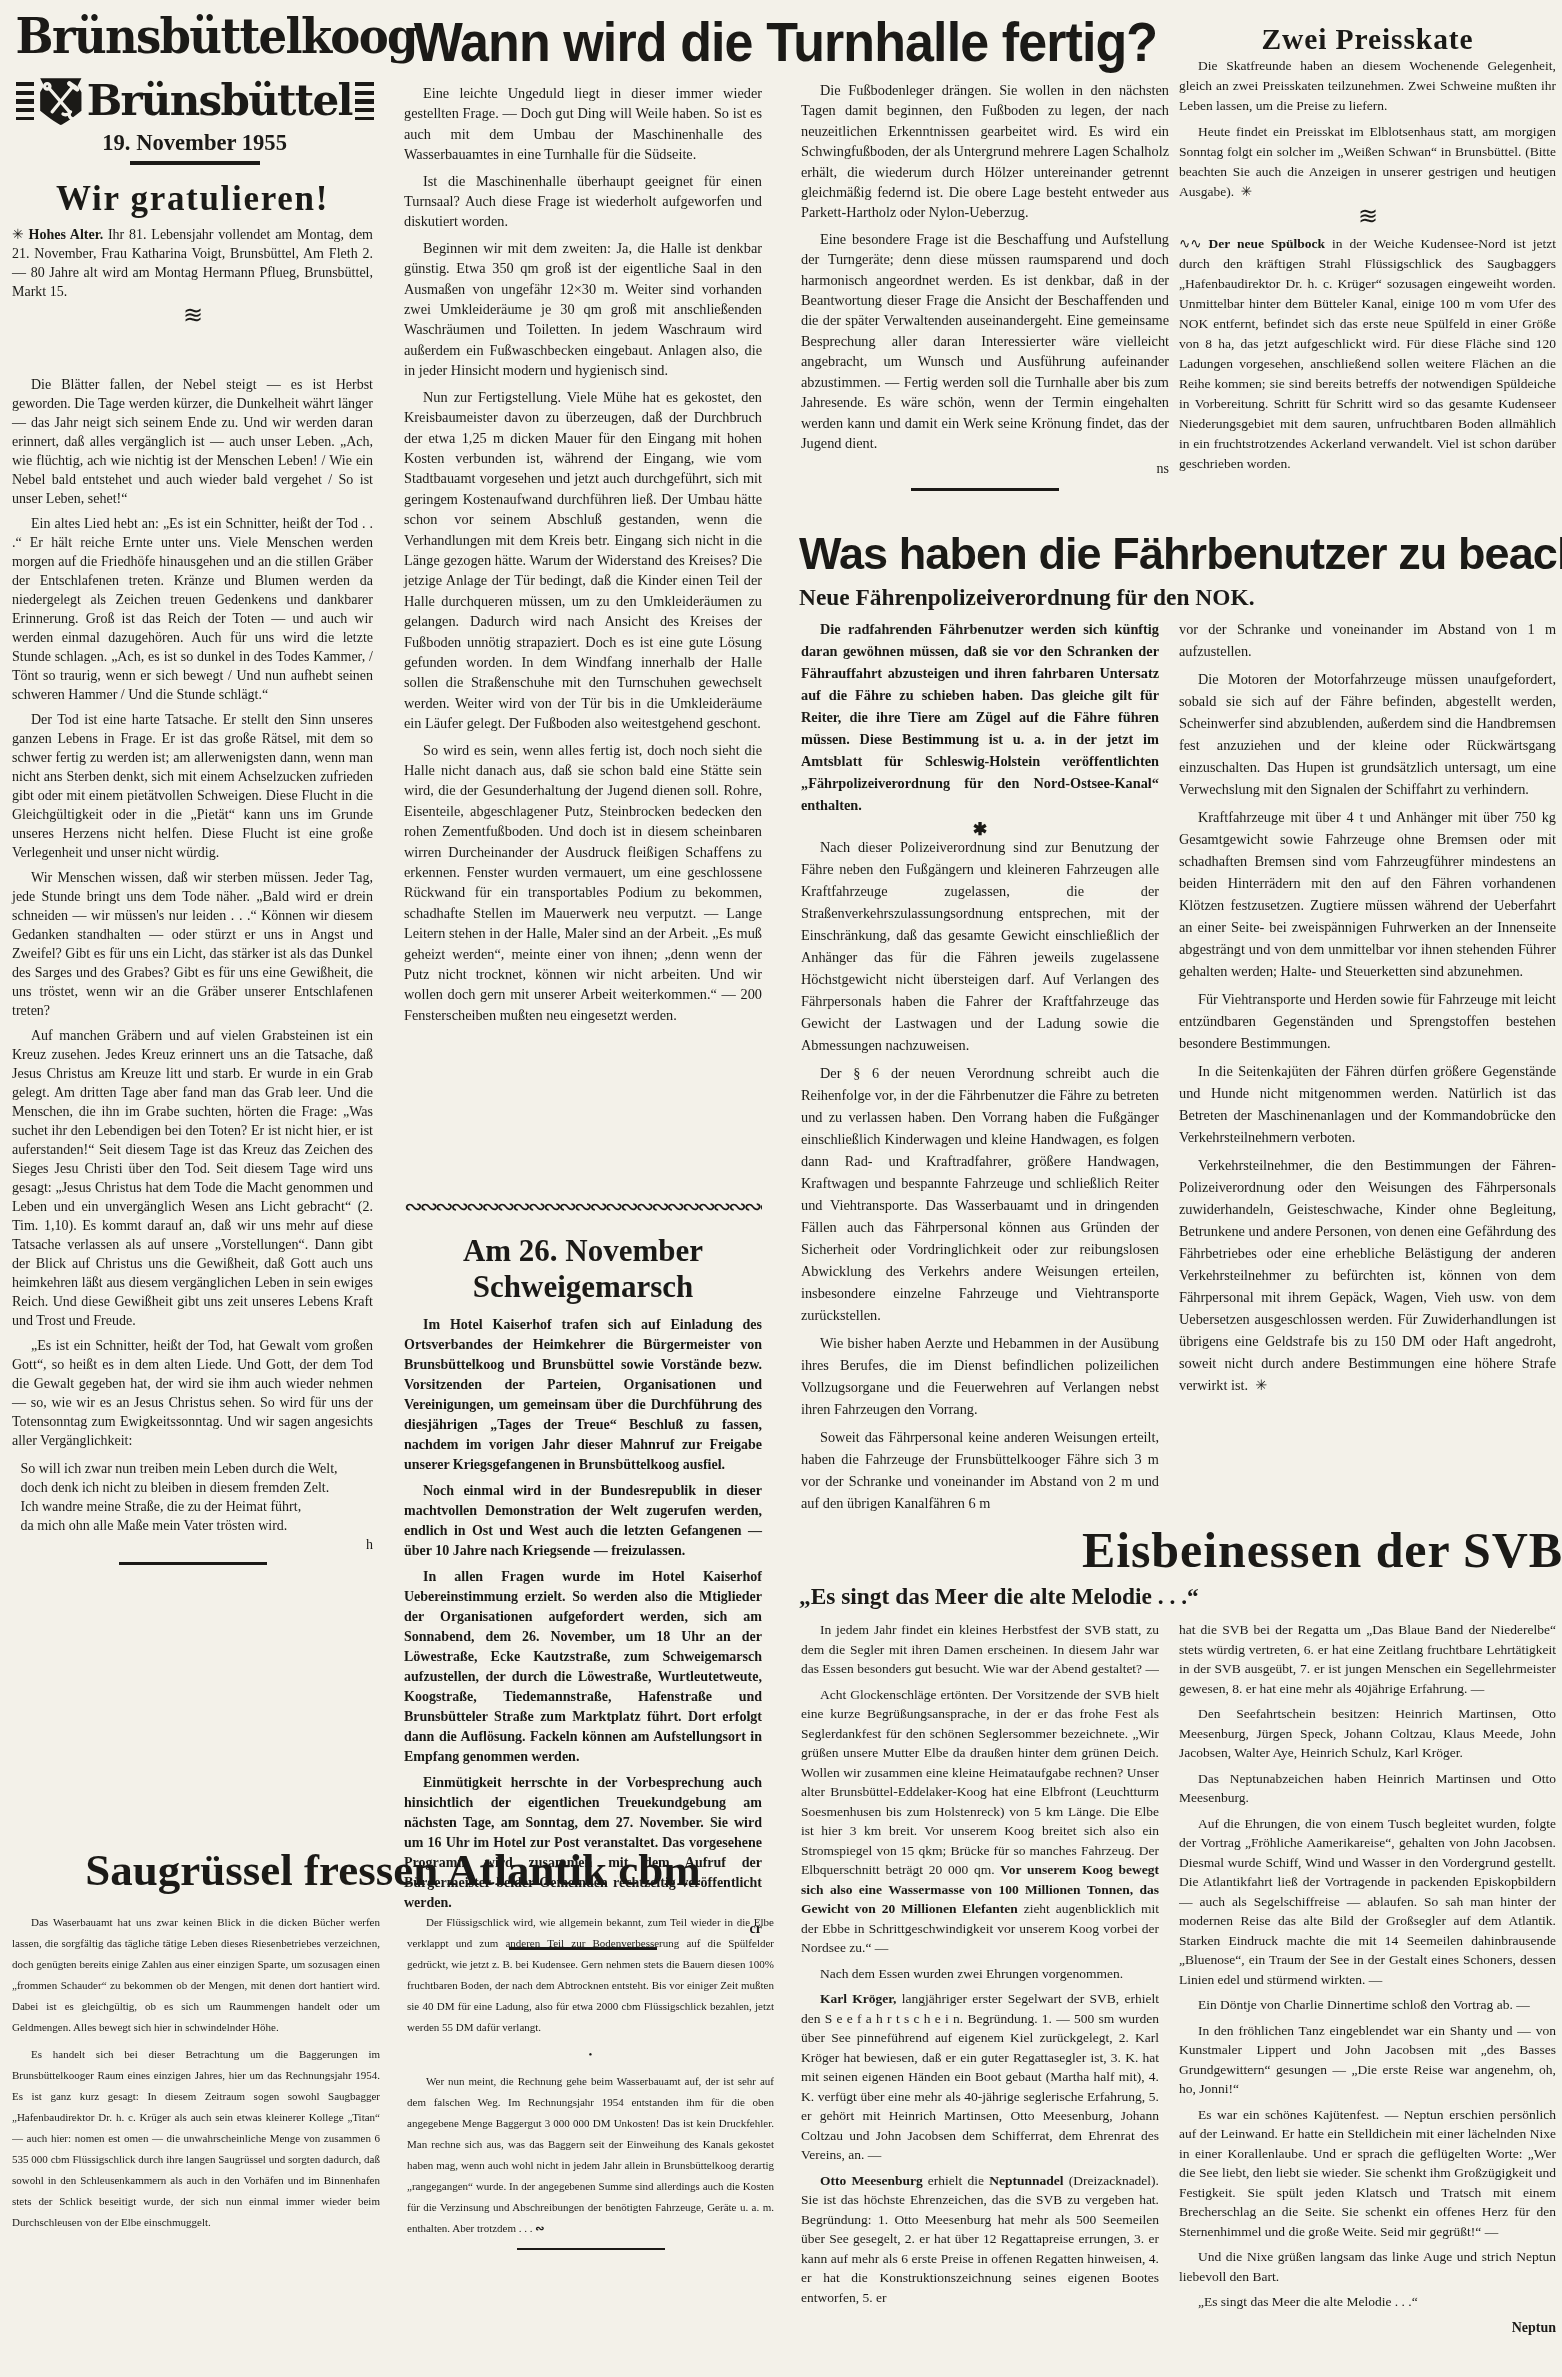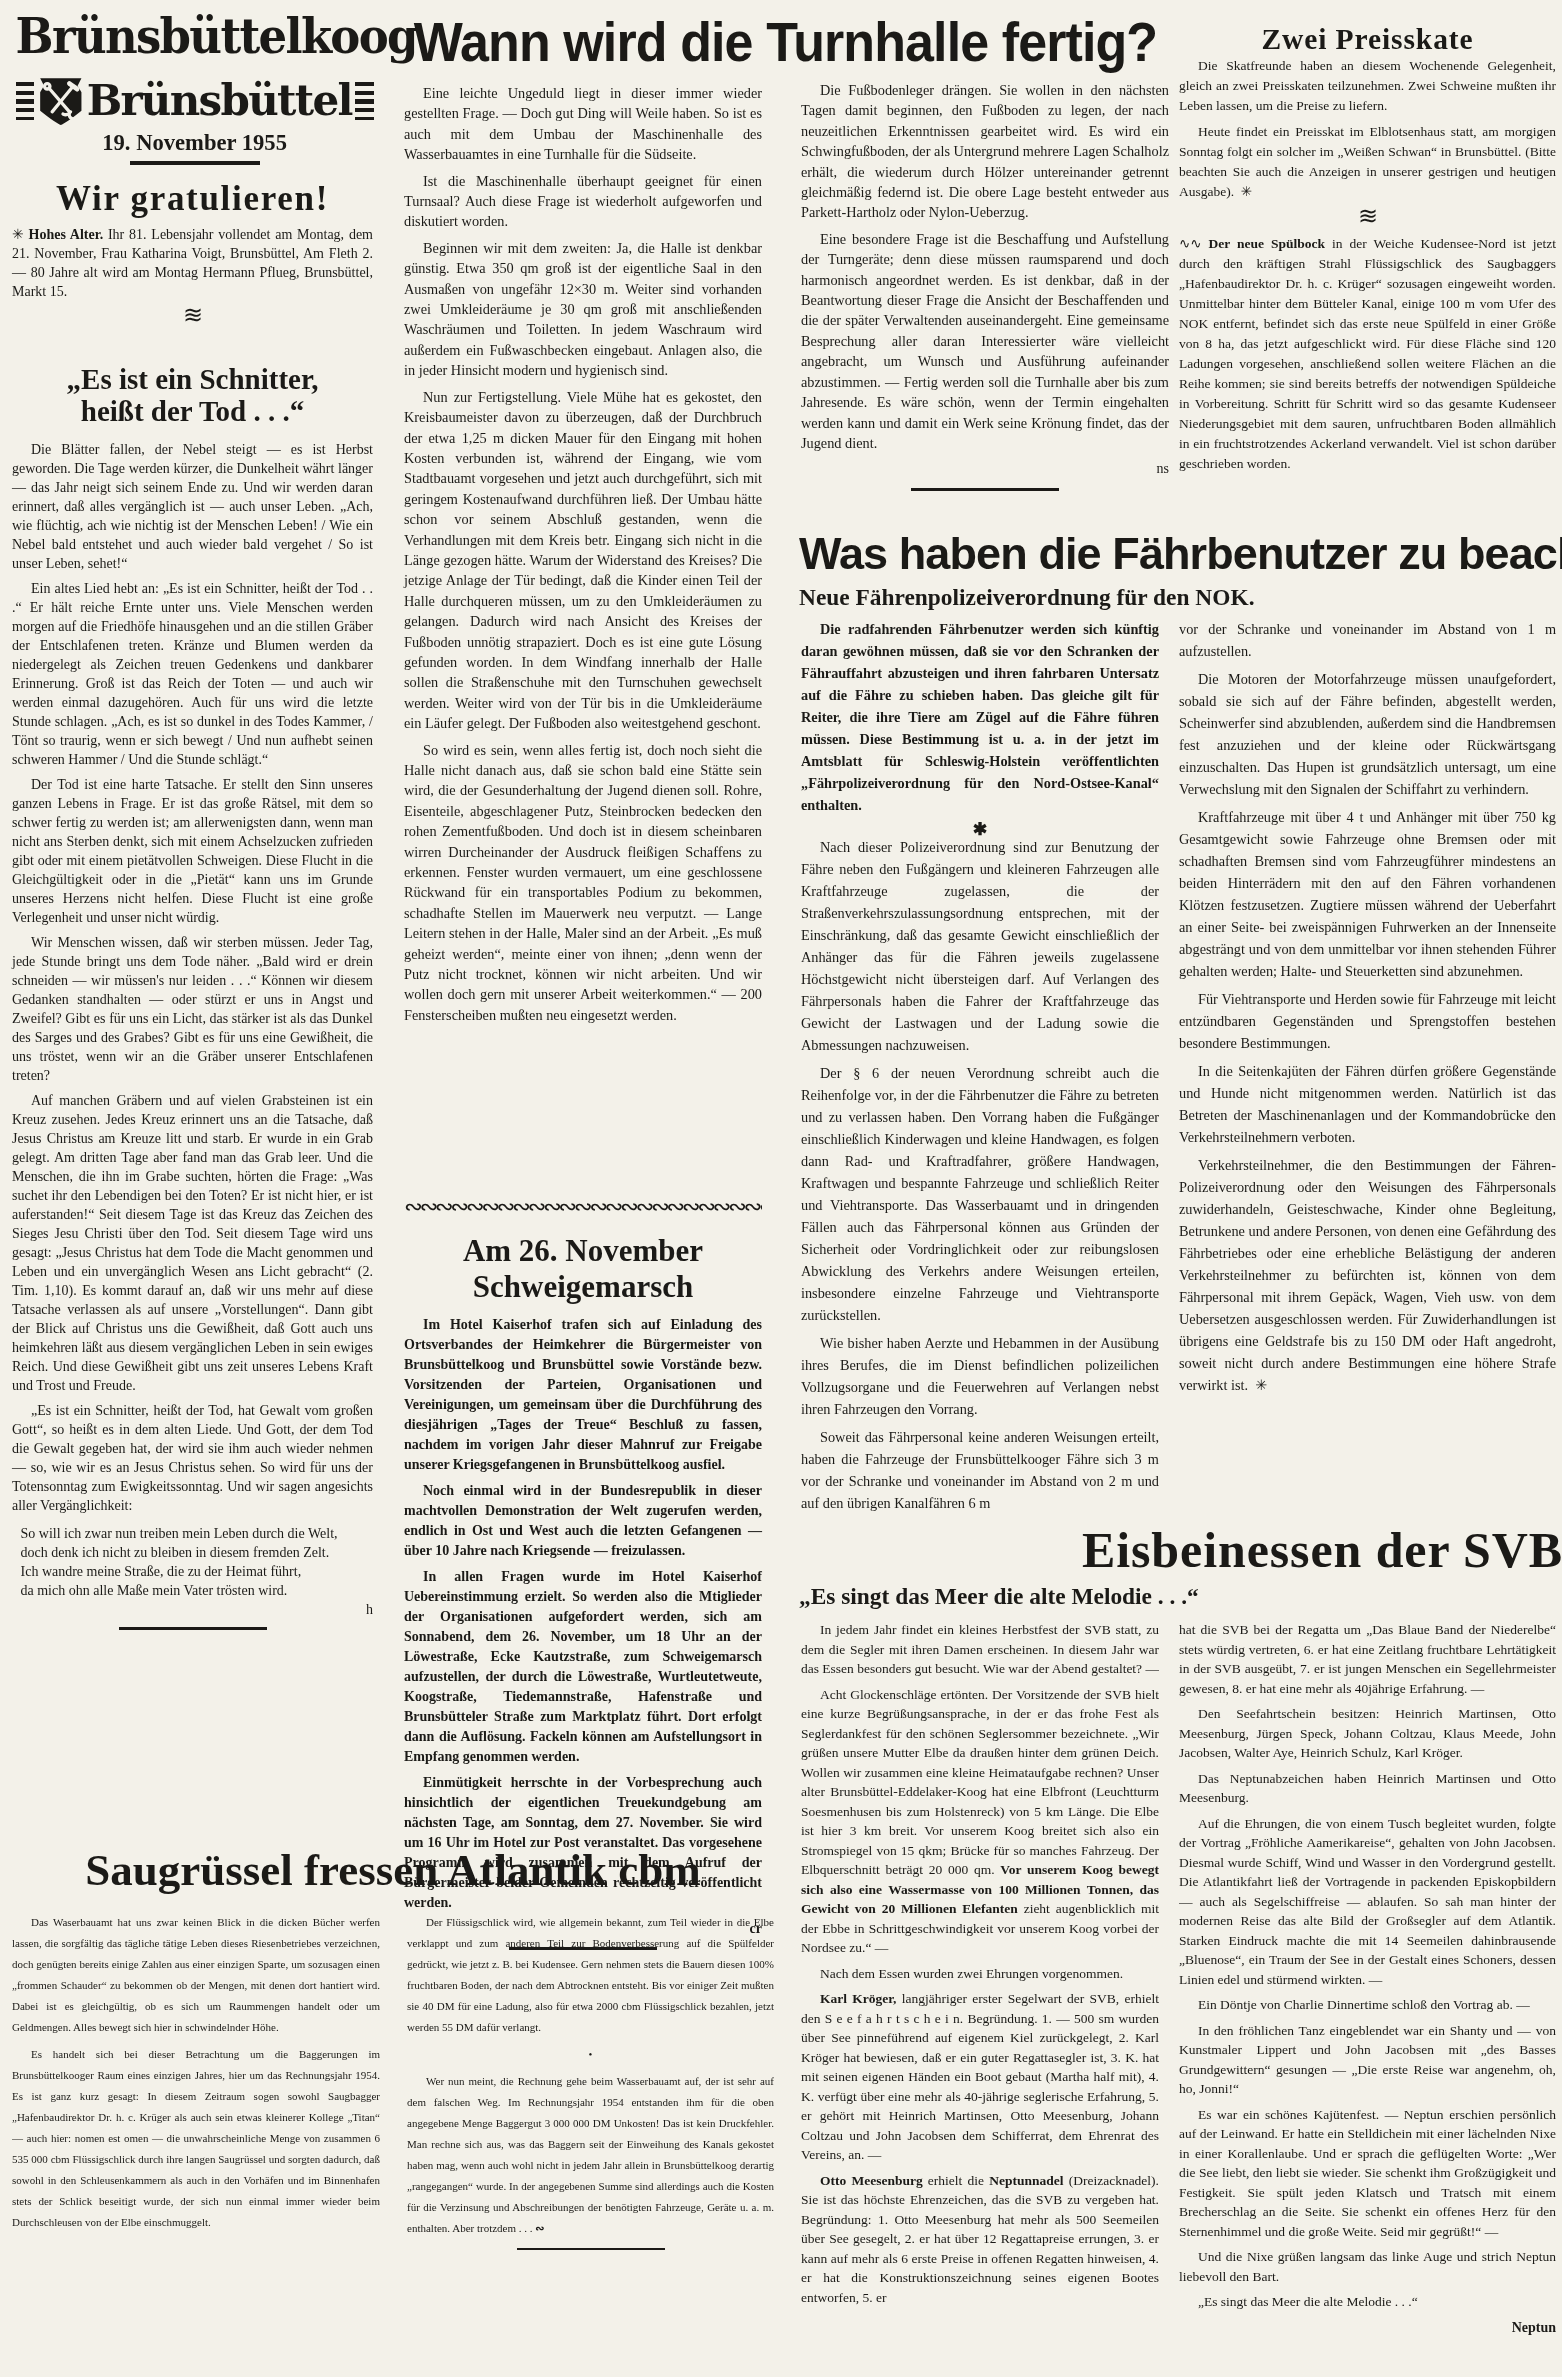--- a/index.html
+++ b/index.html
@@ -77,24 +77,20 @@
 
   <div class="blk" style="left:12px;top:181px;width:361px;">
     <div class="h-grat">Wir gratulieren!</div>
     <div class="c1-body" style="margin-top:8.7px;">
       <p class="noind"><span>✳</span> <span class="b">Hohes Alter.</span><span> Ihr 81. Lebensjahr vollendet am Montag, dem 21. November, Frau Katharina Voigt, Brunsbüttel, Am Fleth 2. — 80 Jahre alt wird am Montag Hermann Pflueg, Brunsbüttel, Markt 15.</span></p>
     </div>
     <div class="wave-div">≋</div>
   </div>
 
   <div class="blk" style="left:12px;top:363px;width:361px;">
-    <div class="h-schnitter">
-      <div>„Es ist ein Schnitter,</div>
-      <div>heißt der Tod . . .“</div>
-    </div>
     <div class="c1-body" style="margin-top:12px;">
       <p>Die Blätter fallen, der Nebel steigt — es ist Herbst geworden. Die Tage werden kürzer, die Dunkelheit währt länger — das Jahr neigt sich seinem Ende zu. Und wir werden daran erinnert, daß alles vergänglich ist — auch unser Leben. „Ach, wie flüchtig, ach wie nichtig ist der Menschen Leben! / Wie ein Nebel bald entstehet und auch wieder bald vergehet / So ist unser Leben, sehet!“</p>
       <p>Ein altes Lied hebt an: „Es ist ein Schnitter, heißt der Tod . . .“ Er hält reiche Ernte unter uns. Viele Menschen werden morgen auf die Friedhöfe hinausgehen und an die stillen Gräber der Entschlafenen treten. Kränze und Blumen werden da niedergelegt als Zeichen treuen Gedenkens und dankbarer Erinnerung. Groß ist das Reich der Toten — und auch wir werden einmal dazugehören. Auch für uns wird die letzte Stunde schlagen. „Ach, es ist so dunkel in des Todes Kammer, / Tönt so traurig, wenn er sich bewegt / Und nun aufhebt seinen schweren Hammer / Und die Stunde schlägt.“</p>
       <p>Der Tod ist eine harte Tatsache. Er stellt den Sinn unseres ganzen Lebens in Frage. Er ist das große Rätsel, mit dem so schwer fertig zu werden ist; am allerwenigsten dann, wenn man nicht ans Sterben denkt, sich mit einem Achselzucken zufrieden gibt oder mit einem pietätvollen Schweigen. Diese Flucht in die Gleichgültigkeit oder in die „Pietät“ kann uns im Grunde unseres Herzens nicht helfen. Diese Flucht ist eine große Verlegenheit und unser nicht würdig.</p>
       <p>Wir Menschen wissen, daß wir sterben müssen. Jeder Tag, jede Stunde bringt uns dem Tode näher. „Bald wird er drein schneiden — wir müssen's nur leiden . . .“ Können wir diesem Gedanken standhalten — oder stürzt er uns in Angst und Zweifel? Gibt es für uns ein Licht, das stärker ist als das Dunkel des Sarges und des Grabes? Gibt es für uns eine Gewißheit, die uns tröstet, wenn wir an die Gräber unserer Entschlafenen treten?</p>
       <p>Auf manchen Gräbern und auf vielen Grabsteinen ist ein Kreuz zusehen. Jedes Kreuz erinnert uns an die Tatsache, daß Jesus Christus am Kreuze litt und starb. Er wurde in ein Grab gelegt. Am dritten Tage aber fand man das Grab leer. Und die Menschen, die ihn im Grabe suchten, hörten die Frage: „Was suchet ihr den Lebendigen bei den Toten? Er ist nicht hier, er ist auferstanden!“ Seit diesem Tage ist das Kreuz das Zeichen des Sieges Jesu Christi über den Tod. Seit diesem Tage wird uns gesagt: „Jesus Christus hat dem Tode die Macht genommen und Leben und ein unvergänglich Wesen ans Licht gebracht“ (2. Tim. 1,10). Es kommt darauf an, daß wir uns mehr auf diese Tatsache verlassen als auf unsere „Vorstellungen“. Dann gibt der Blick auf Christus uns die Gewißheit, daß Gott auch uns heimkehren läßt aus diesem vergänglichen Leben in sein ewiges Reich. Und diese Gewißheit gibt uns zeit unseres Lebens Kraft und Trost und Freude.</p>
       <p>„Es ist ein Schnitter, heißt der Tod, hat Gewalt vom großen Gott“, so heißt es in dem alten Liede. Und Gott, der dem Tod die Gewalt gegeben hat, der wird sie ihm auch wieder nehmen — so, wie wir es an Jesus Christus sehen. So wird für uns der Totensonntag zum Ewigkeitssonntag. Und wir sagen angesichts aller Vergänglichkeit:</p>
       <div class="poem" style="margin-top:8.7px;">
         <div>So will ich zwar nun treiben mein Leben durch die Welt,</div>
         <div>doch denk ich nicht zu bleiben in diesem fremden Zelt.</div>

